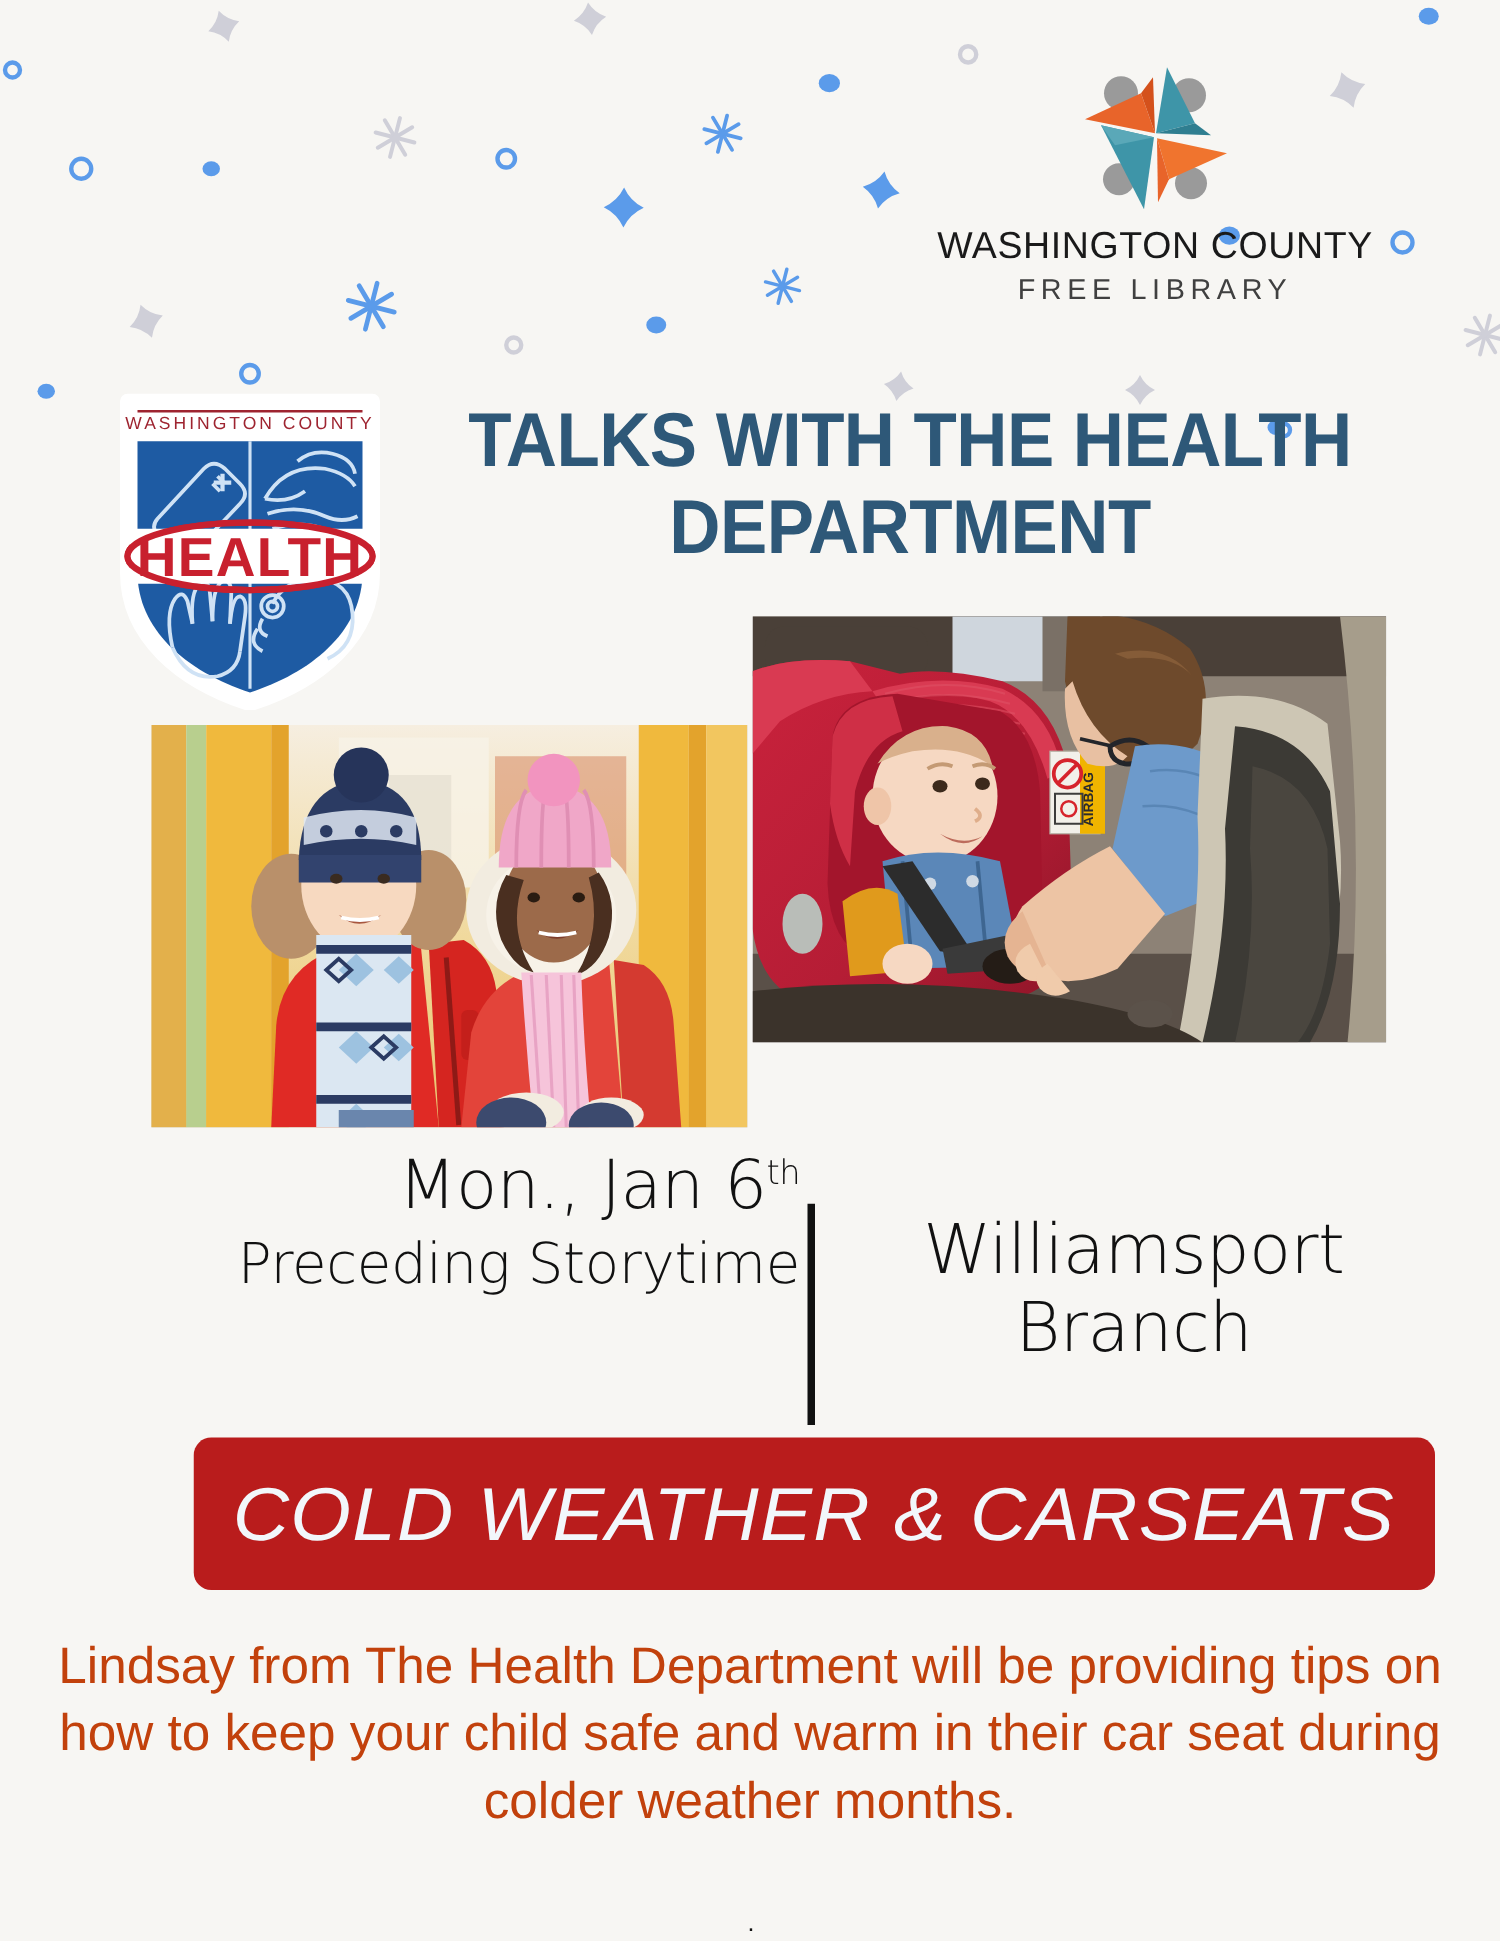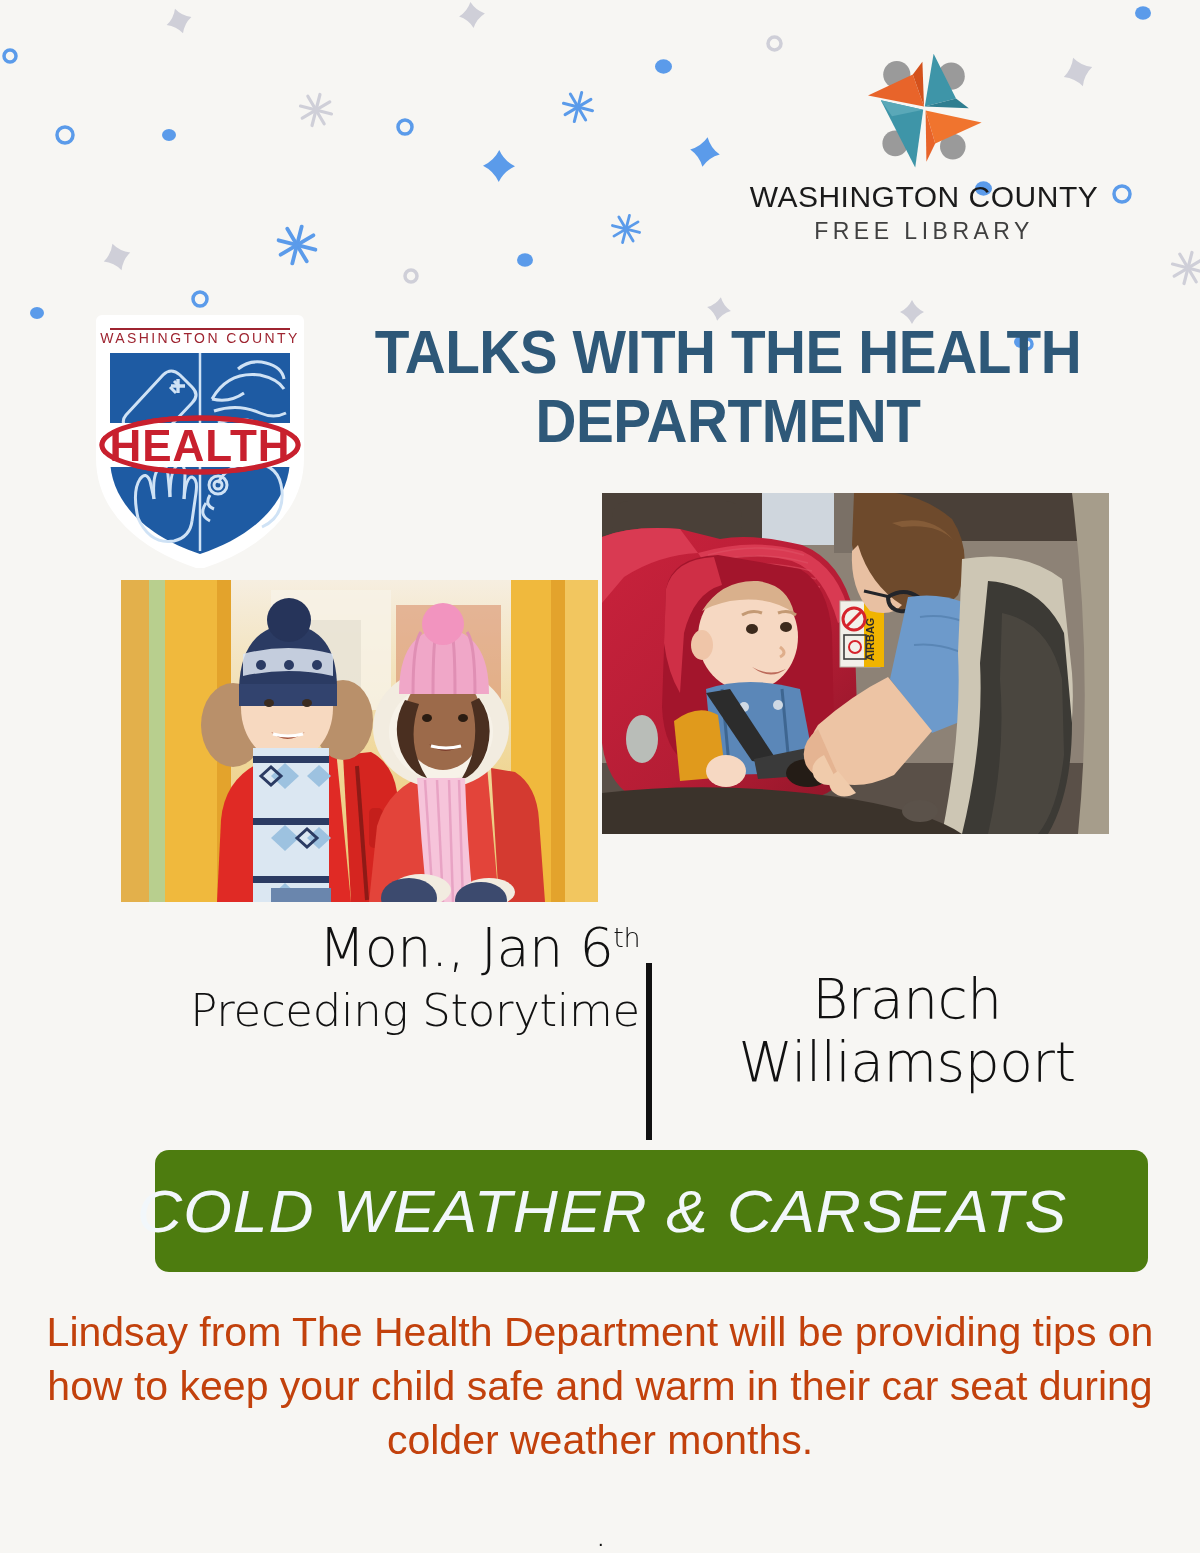--- a/index.html
+++ b/index.html
@@ -150,24 +150,25 @@
     z-index: 3;
   }
 
   
   .banner {
     position: absolute;
     left: 155px;
     top: 1150px;
     width: 993px;
     height: 122px;
-    background: #4d7c0f;
+    background: #b91c1c;
     border-radius: 14px;
     display: flex;
     align-items: center;
+    justify-content: center;
     z-index: 3;
   }
   .banner-text {
     color: #f2f7fb;
     font-family: "Liberation Sans Narrow", "Liberation Sans", sans-serif;
     font-style: italic;
     font-weight: normal;
     font-size: 60px;
     letter-spacing: 1px;
     white-space: nowrap;
@@ -562,22 +563,22 @@
 <div class="date-block">
   <div class="date-line">
     <span>Mon., Jan 6</span><sup>th</sup>
   </div>
   <div class="date-sub">Preceding Storytime</div>
 </div>
 
 <div class="divider"></div>
 
 <div class="location-block">
+  <div>Williamsport</div>
   <div>Branch</div>
-  <div>Williamsport</div>
 </div>
 
 <div class="banner">
   <span class="banner-text">COLD WEATHER &amp; CARSEATS</span>
 </div>
 
 <p class="description">Lindsay from The Health Department will be providing tips on how to keep your child safe and warm in their car seat during colder weather months.</p>
 
 <div class="footer-dot">.</div>
 

